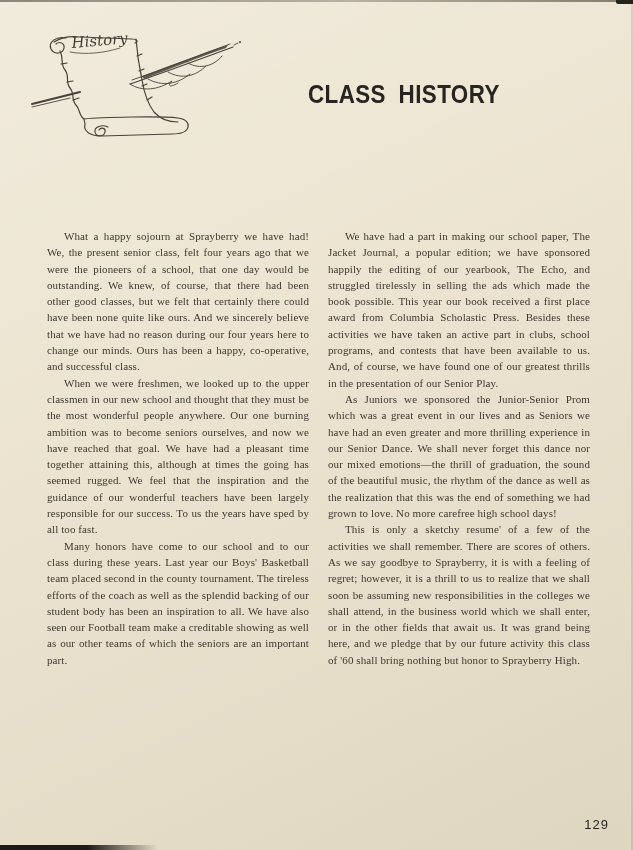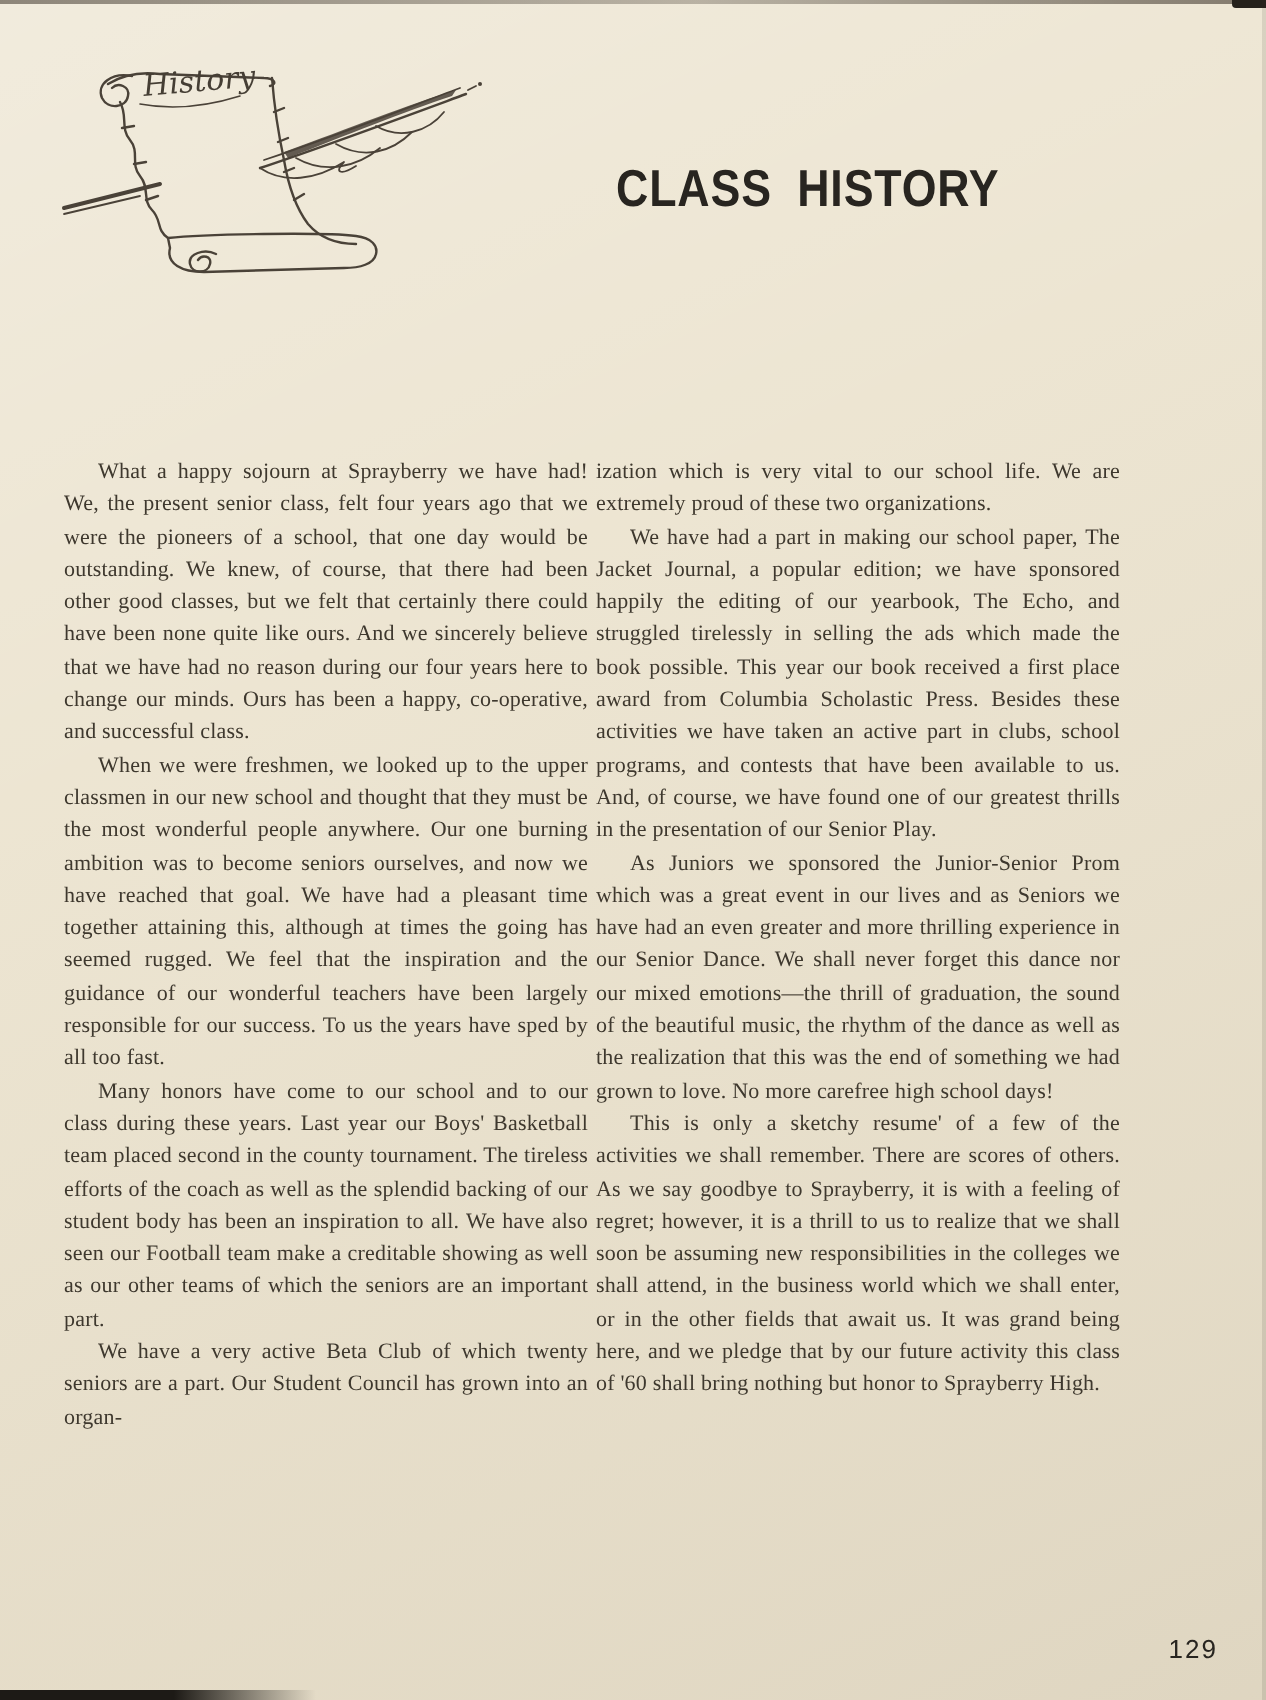--- a/index.html
+++ b/index.html
@@ -45,22 +45,22 @@
   .page-title {
     position: absolute; left: 308px; top: 79px; margin: 0;
     font-family: "Liberation Sans", sans-serif;
     font-weight: bold; font-size: 26px;
     letter-spacing: 0.5px; word-spacing: 7px;
     color: var(--title-ink);
     transform: scaleX(0.86); transform-origin: left center;
     white-space: nowrap;
   }
   .columns {
-    position: absolute; left: 32px; top: 228px; width: 545px;
-    display: grid; grid-template-columns: 262px 262px; column-gap: 4px;
+    position: absolute; left: 47px; top: 228px; width: 545px;
+    display: grid; grid-template-columns: 262px 262px; column-gap: 19px;
   }
   .col p {
     margin: 0;
     font-size: 11px; line-height: 16.3px;
     letter-spacing: 0.1px;
     text-align: justify;
     text-indent: 17px;
     color: var(--ink);
   }
   .col p.continuation { text-indent: 0; }
@@ -122,24 +122,22 @@
     <text x="42" y="24" font-size="15" font-style="italic" font-family="'DejaVu Serif', serif" fill="#453e34" transform="rotate(-5 42 24)">History</text>
   </svg>
 
   <h1 class="page-title">CLASS HISTORY</h1>
 
   <div class="columns">
     <div class="col">
       <p>What a happy sojourn at Sprayberry we have had! We, the present senior class, felt four years ago that we were the pioneers of a school, that one day would be outstanding. We knew, of course, that there had been other good classes, but we felt that certainly there could have been none quite like ours. And we sincerely believe that we have had no reason during our four years here to change our minds. Ours has been a happy, co-operative, and successful class.</p>
       <p>When we were freshmen, we looked up to the upper classmen in our new school and thought that they must be the most wonderful people anywhere. Our one burning ambition was to become seniors ourselves, and now we have reached that goal. We have had a pleasant time together attaining this, although at times the going has seemed rugged. We feel that the inspiration and the guidance of our wonderful teachers have been largely responsible for our success. To us the years have sped by all too fast.</p>
       <p>Many honors have come to our school and to our class during these years. Last year our Boys' Basketball team placed second in the county tournament. The tireless efforts of the coach as well as the splendid backing of our student body has been an inspiration to all. We have also seen our Football team make a creditable showing as well as our other teams of which the seniors are an important part.</p>
-      <p>We have a very active Beta Club of which twenty seniors are a part. Our Student Council has grown into an organ-</p>
     </div>
     <div class="col">
-      <p class="continuation">ization which is very vital to our school life. We are extremely proud of these two organizations.</p>
       <p>We have had a part in making our school paper, The Jacket Journal, a popular edition; we have sponsored happily the editing of our yearbook, The Echo, and struggled tirelessly in selling the ads which made the book possible. This year our book received a first place award from Columbia Scholastic Press. Besides these activities we have taken an active part in clubs, school programs, and contests that have been available to us. And, of course, we have found one of our greatest thrills in the presentation of our Senior Play.</p>
       <p>As Juniors we sponsored the Junior-Senior Prom which was a great event in our lives and as Seniors we have had an even greater and more thrilling experience in our Senior Dance. We shall never forget this dance nor our mixed emotions—the thrill of graduation, the sound of the beautiful music, the rhythm of the dance as well as the realization that this was the end of something we had grown to love. No more carefree high school days!</p>
       <p>This is only a sketchy resume' of a few of the activities we shall remember. There are scores of others. As we say goodbye to Sprayberry, it is with a feeling of regret; however, it is a thrill to us to realize that we shall soon be assuming new responsibilities in the colleges we shall attend, in the business world which we shall enter, or in the other fields that await us. It was grand being here, and we pledge that by our future activity this class of '60 shall bring nothing but honor to Sprayberry High.</p>
     </div>
   </div>
 
   <div class="page-number">129</div>
 
 </div>
 

